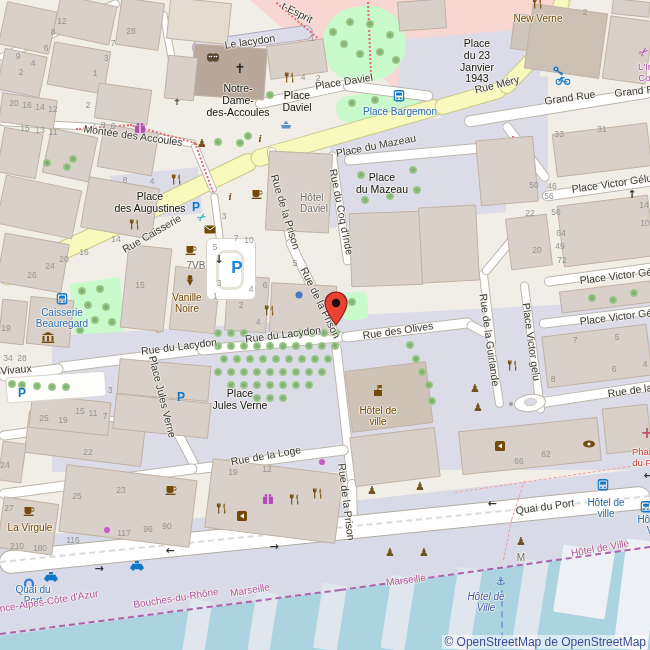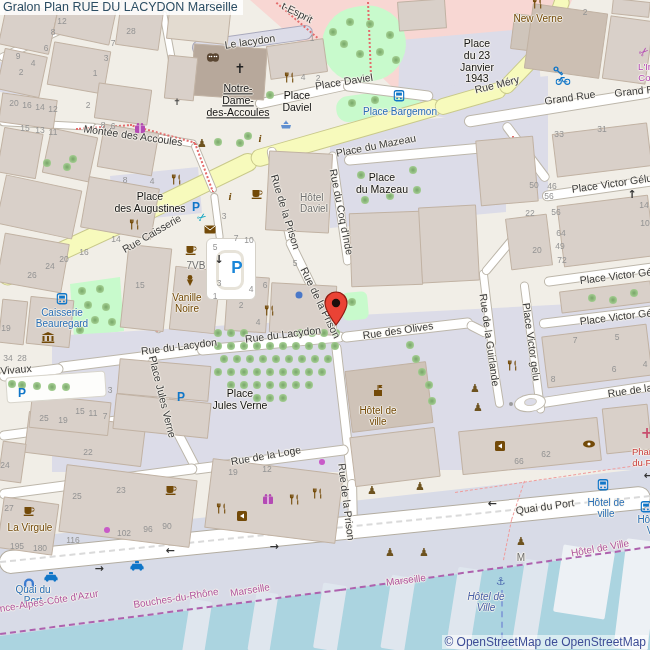--- a/index.html
+++ b/index.html
@@ -522,21 +522,21 @@
       <div class="lb pl" style="left: 382px; top: 184px; transform: translate(-50%, -50%) rotate(0deg);">Place
 du Mazeau</div>
       <div class="lb pl" style="left: 150px; top: 203px; transform: translate(-50%, -50%) rotate(0deg);">Place
 des Augustines</div>
       <div class="lb pl" style="left: 477px; top: 61px; transform: translate(-50%, -50%) rotate(0deg);">Place
 du 23
 Janvier
 1943</div>
       <div class="lb pl" style="left: 240px; top: 400px; transform: translate(-50%, -50%) rotate(0deg);">Place
 Jules Verne</div>
-      <div class="lb pl" style="left: 238px; top: 101px; transform: translate(-50%, -50%) rotate(0deg); text-decoration: underline;">Notre-
+      <div class="lb pl" style="left: 238px; top: 101px; transform: translate(-50%, -50%) rotate(0deg);">Notre-
 Dame-
 des-Accoules</div>
       <div class="lb poi" style="left: 538px; top: 19px; transform: translate(-50%, -50%) rotate(0deg);">New Verne</div>
       <div class="lb poi" style="left: 187px; top: 303px; transform: translate(-50%, -50%) rotate(0deg);">Vanille
 Noire</div>
       <div class="lb poi" style="left: 30px; top: 528px; transform: translate(-50%, -50%) rotate(0deg);">La Virgule</div>
       <div class="lb poi" style="left: 378px; top: 416px; transform: translate(-50%, -50%) rotate(0deg);">Hôtel de
 ville</div>
       <div class="lb gy" style="left: 314px; top: 203px; transform: translate(-50%, -50%) rotate(0deg);">Hôtel
 Daviel</div>
@@ -631,31 +631,30 @@
       <div class="lb num" style="left: 617px; top: 338px; transform: translate(-50%, -50%);">5</div>
       <div class="lb num" style="left: 553px; top: 380px; transform: translate(-50%, -50%);">8</div>
       <div class="lb num" style="left: 614px; top: 370px; transform: translate(-50%, -50%);">6</div>
       <div class="lb num" style="left: 645px; top: 365px; transform: translate(-50%, -50%);">4</div>
       <div class="lb num" style="left: 88px; top: 453px; transform: translate(-50%, -50%);">22</div>
       <div class="lb num" style="left: 5px; top: 466px; transform: translate(-50%, -50%);">24</div>
       <div class="lb num" style="left: 77px; top: 497px; transform: translate(-50%, -50%);">25</div>
       <div class="lb num" style="left: 121px; top: 491px; transform: translate(-50%, -50%);">23</div>
       <div class="lb num" style="left: 9px; top: 509px; transform: translate(-50%, -50%);">27</div>
       <div class="lb num" style="left: 73px; top: 541px; transform: translate(-50%, -50%);">116</div>
-      <div class="lb num" style="left: 124px; top: 534px; transform: translate(-50%, -50%);">102</div>
+      <div class="lb num" style="left: 124px; top: 534px; transform: translate(-50%, -50%);">117</div>
       <div class="lb num" style="left: 148px; top: 530px; transform: translate(-50%, -50%);">96</div>
       <div class="lb num" style="left: 167px; top: 527px; transform: translate(-50%, -50%);">90</div>
-      <div class="lb num" style="left: 17px; top: 547px; transform: translate(-50%, -50%);">195</div>
+      <div class="lb num" style="left: 17px; top: 547px; transform: translate(-50%, -50%);">210</div>
       <div class="lb num" style="left: 40px; top: 549px; transform: translate(-50%, -50%);">180</div>
       <div class="lb num" style="left: 233px; top: 473px; transform: translate(-50%, -50%);">19</div>
       <div class="lb num" style="left: 267px; top: 470px; transform: translate(-50%, -50%);">12</div>
       <div class="lb num" style="left: 519px; top: 462px; transform: translate(-50%, -50%);">66</div>
       <div class="lb num" style="left: 546px; top: 455px; transform: translate(-50%, -50%);">62</div>
     </div>
   <div class="marker">
     <svg width="26" height="36" viewBox="0 0 26 36">
       <path d="M13 1C6.9 1 2 5.9 2 12c0 8 11 22 11 22s11-14 11-22C24 5.9 19.1 1 13 1z" fill="#ea4335" stroke="#8f1d12" stroke-width="1.2"></path>
       <circle cx="13" cy="12" r="4.2" fill="#1c0f0c"></circle>
     </svg>
   </div>
-  <div class="title">Gralon Plan RUE DU LACYDON Marseille</div>
   <div class="attr">© OpenStreetMap de OpenStreetMap</div>
 </div>
 
 </body></html>

